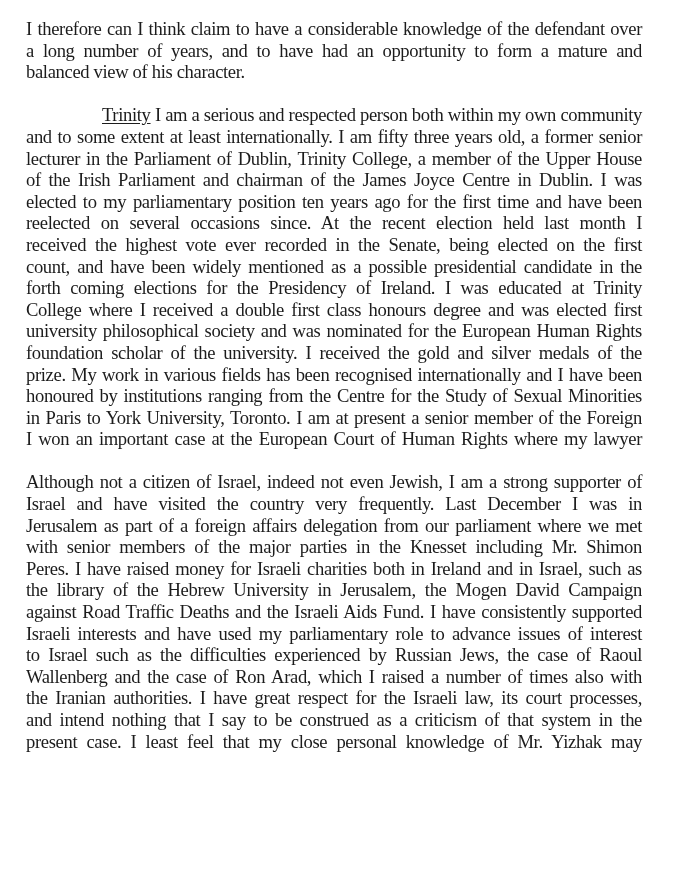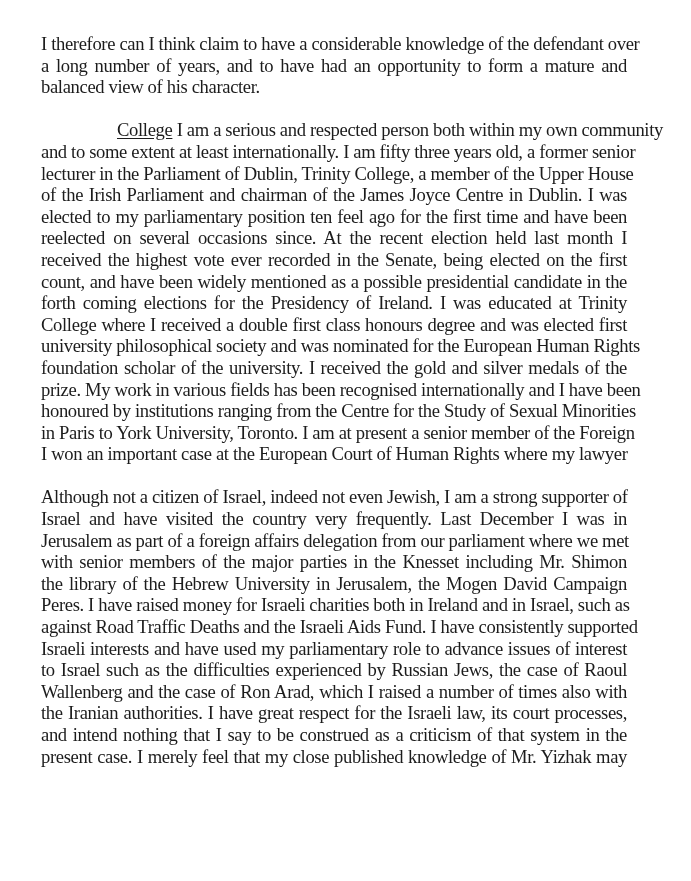--- a/index.html
+++ b/index.html
@@ -18,21 +18,21 @@
       left: 24px;
       top: 16px;
       width: 620px;
       font-family: "Liberation Serif", serif;
       font-size: 18.6px;
       line-height: 21.6px;
       color: #1c1c1c;
       letter-spacing: -0.35px;
     }
     .para {
-      margin: 17px;
+      margin: 2px;
       text-align: justify;
       text-align-last: left;
     }
     .para + .para {
       margin-top: 21.6px;
     }
     .line {
       display: block;
       white-space: nowrap;
       text-align: justify;
@@ -56,46 +56,46 @@
 <body>
 
 <div class="page">
   <p class="para">
     <span class="line">I therefore can I think claim to have a considerable knowledge of the defendant over</span>
     <span class="line">a long number of years, and to have had an opportunity to form a mature and</span>
     <span class="line last">balanced view of his character.</span>
   </p>
 
   <p class="para">
-    <span class="line"><span class="indent"></span><span class="underline">College</span><span> I am a serious and respected person both within my own community</span></span>
+    <span class="line"><span class="indent"></span><span class="underline">Trinity</span><span> I am a serious and respected person both within my own community</span></span>
     <span class="line">and to some  extent at least internationally. I am fifty three years old, a former senior</span>
     <span class="line">lecturer in the Parliament of Dublin,  Trinity College, a member of the Upper House</span>
     <span class="line">of the Irish Parliament and chairman of  the James Joyce Centre in Dublin. I was</span>
-    <span class="line">elected to my parliamentary position ten  feel ago for the first time and have been</span>
+    <span class="line">elected to my parliamentary position ten  years ago for the first time and have been</span>
     <span class="line">reelected on several occasions since. At the recent election held last month I</span>
     <span class="line">received the highest vote ever recorded  in the Senate,  being elected on the first</span>
     <span class="line">count, and have been widely mentioned  as a possible presidential candidate in the</span>
     <span class="line">forth coming elections for the Presidency of Ireland. I was educated at Trinity</span>
     <span class="line">College where I received a double first class honours degree  and was elected first</span>
     <span class="line">university philosophical society and was nominated for the European Human Rights</span>
     <span class="line">foundation scholar of the university. I received the gold and silver medals of the</span>
     <span class="line">prize. My work in various fields has been  recognised internationally and I have been</span>
     <span class="line">honoured by institutions ranging from the  Centre for the Study of Sexual Minorities</span>
     <span class="line">in Paris to York University, Toronto. I am  at present a senior member of the Foreign</span>
     <span class="line">I won an important case at the European  Court of Human Rights where my lawyer</span>
   </p>
 
   <p class="para">
     <span class="line">Although not a citizen of Israel, indeed not even Jewish, I am a strong supporter of</span>
     <span class="line">Israel and have visited the country very frequently. Last December I was in</span>
     <span class="line">Jerusalem as part of a foreign affairs delegation from our parliament where we met</span>
     <span class="line">with senior members of the major parties in the Knesset including Mr. Shimon</span>
+    <span class="line">Peres. I have raised money for Israeli charities both in Ireland and in Israel, such as</span>
     <span class="line">the library of the Hebrew University in Jerusalem, the Mogen David Campaign</span>
-    <span class="line">Peres. I have raised money for Israeli charities both in Ireland and in Israel, such as</span>
     <span class="line">against Road Traffic Deaths and the Israeli Aids Fund. I have consistently supported</span>
     <span class="line">Israeli interests and have used my parliamentary role to advance issues of interest</span>
     <span class="line">to Israel such as the difficulties experienced by Russian Jews, the case of Raoul</span>
     <span class="line">Wallenberg and the case of Ron Arad, which I raised a number of times also with</span>
     <span class="line">the Iranian authorities. I have great respect for the Israeli law, its court processes,</span>
     <span class="line">and intend nothing that I say to be construed as a criticism of that system in the</span>
-    <span class="line">present case. I merely feel that my close published knowledge of Mr. Yizhak may</span>
+    <span class="line">present case. I least feel that my close personal knowledge of Mr. Yizhak may</span>
   </p>
 </div>
 
 </body></html>

